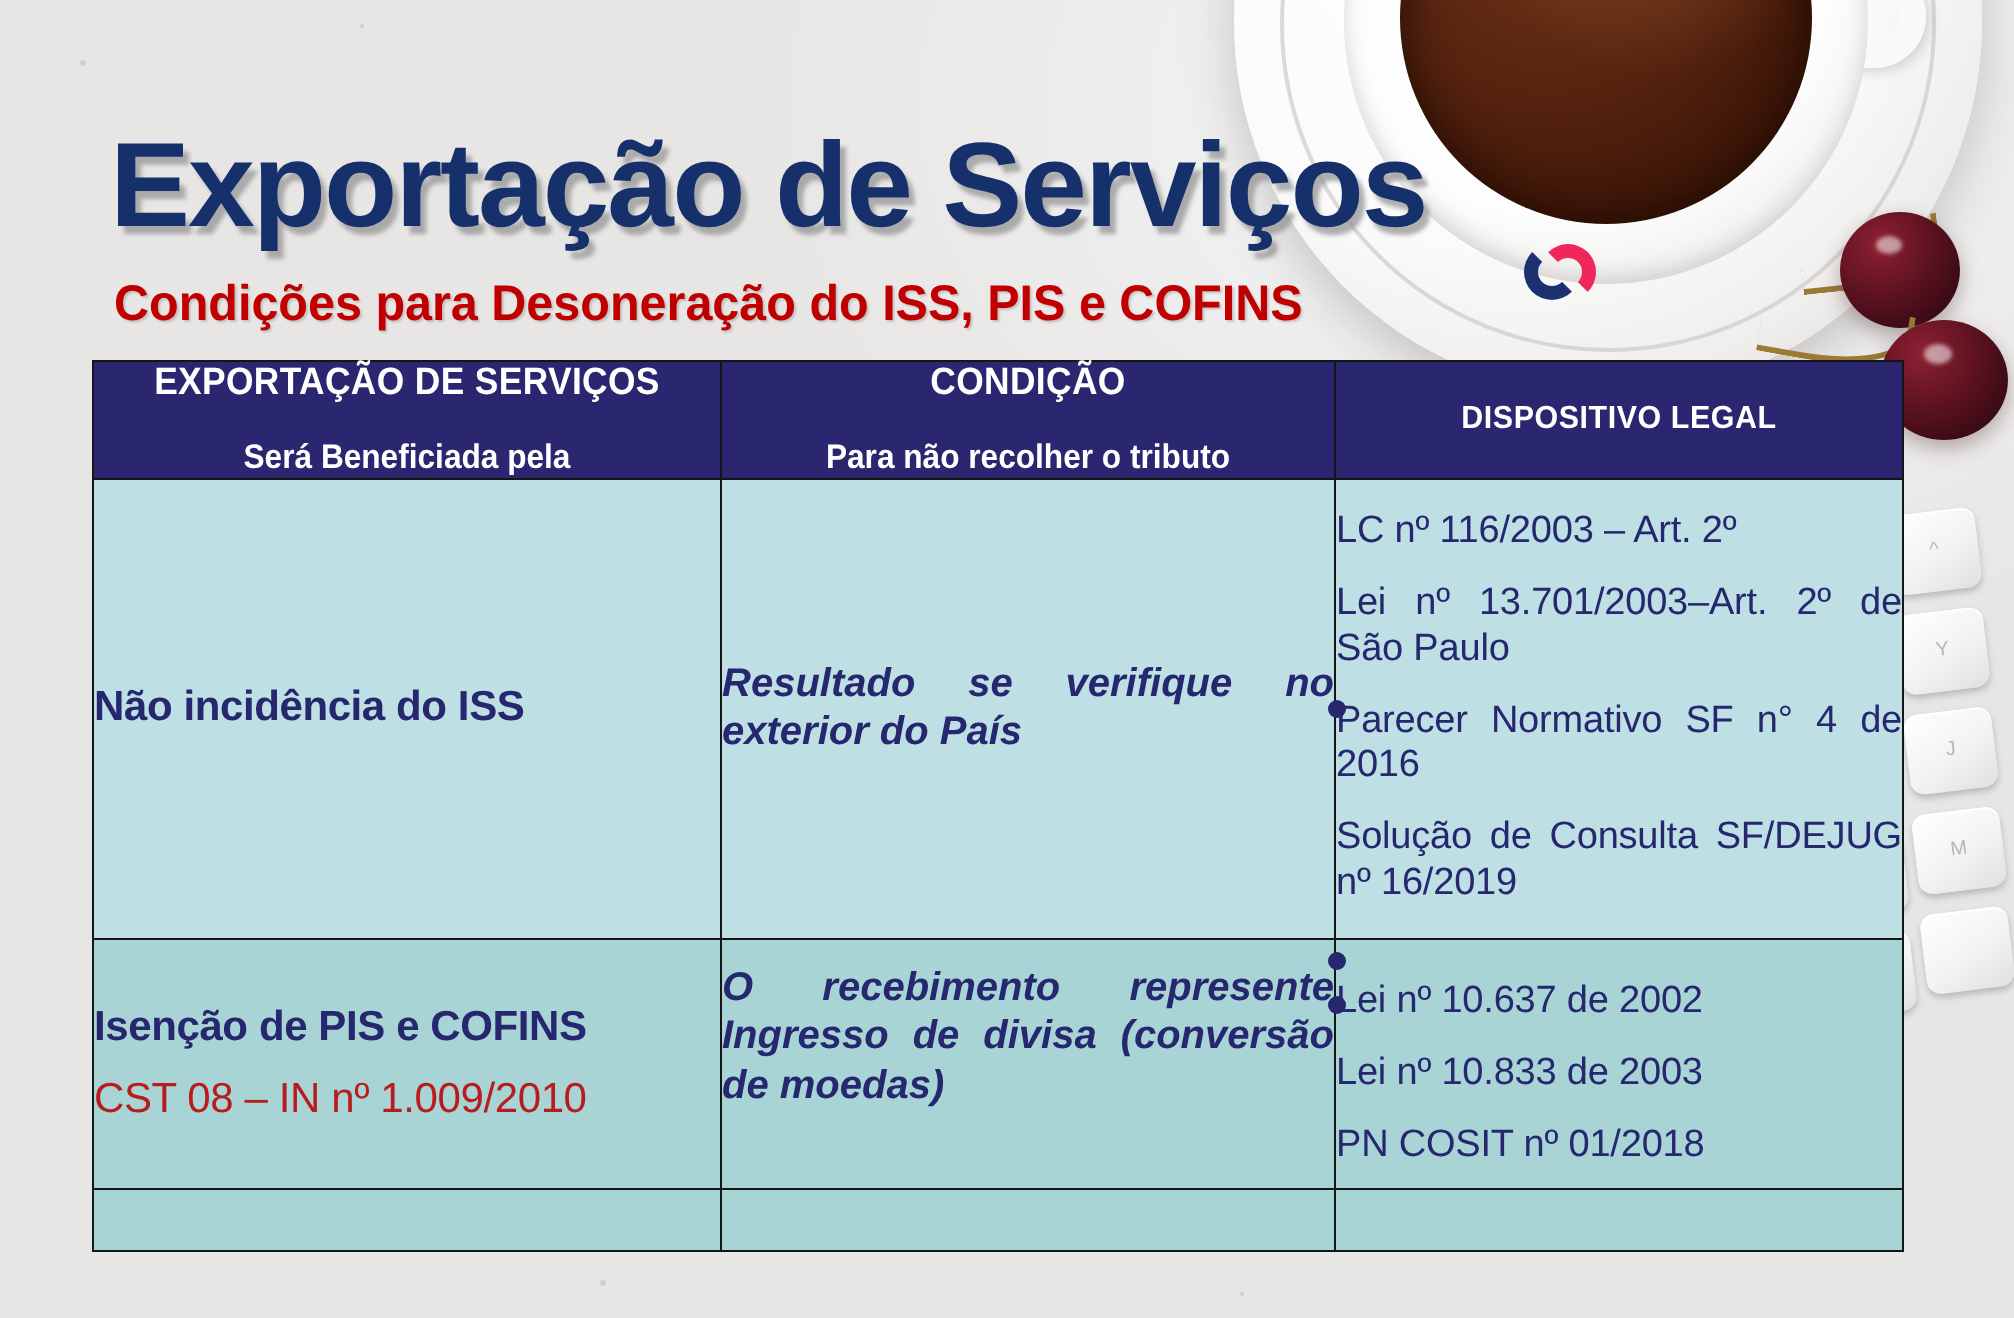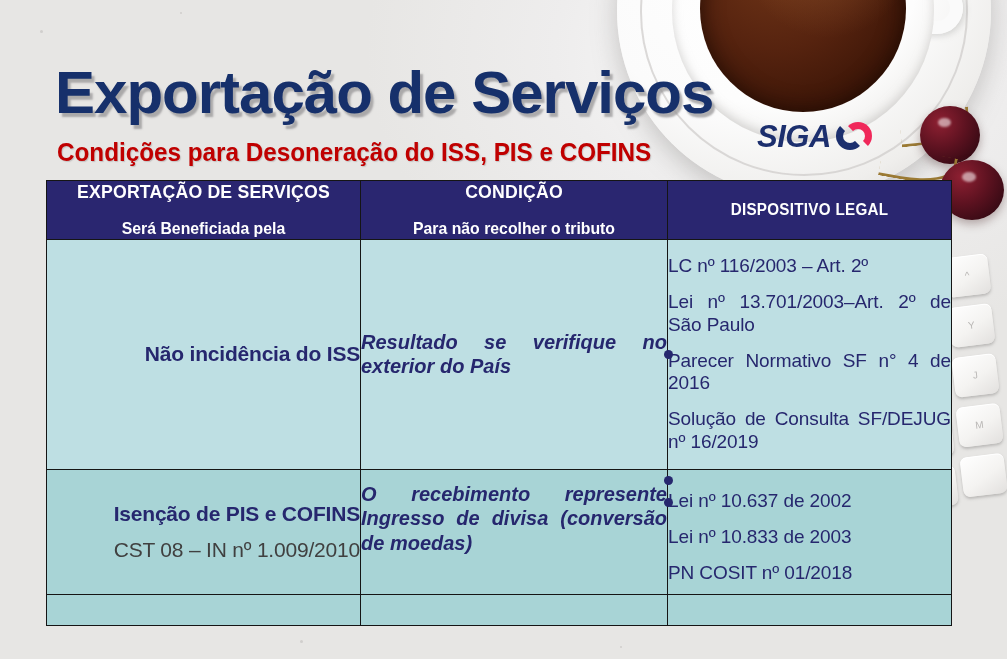--- a/index.html
+++ b/index.html
@@ -133,26 +133,26 @@
     font-family:"Liberation Sans", sans-serif;
   }
   .head-single { display:block; font-size:16px; font-weight:bold; letter-spacing:.3px;
     transform:scaleX(.95); transform-origin:center; }
 
   .r1 td { background:#bedfe3; height:224px; }
   .r2 td { background:#a8d4d6; height:122px; }
   .r3 td { background:#a8d4d6; height:30px; }
 
   .cell-c1 {
-    text-align:right; color:#26276e; padding:0 10px;
+    text-align:left; color:#26276e; padding:0 10px;
   }
   .c1-bold { display:block; font-size:21px; font-weight:bold; letter-spacing:-.2px;
     font-family:"Liberation Sans", sans-serif; }
   .c1-light { display:block; font-size:21px; font-weight:normal; margin-top:12px;
-    color:#404040; letter-spacing:-.2px; font-family:"Liberation Sans", sans-serif; }
+    color:#b91c1c; letter-spacing:-.2px; font-family:"Liberation Sans", sans-serif; }
 
   .cell-c2 {
     color:#26276e; font-size:20px; font-weight:bold; line-height:1.22;
     text-align:justify; text-align-last:left; padding:0 4px 0 6px;
     font-family:"Liberation Sans", sans-serif;
   }
   .cell-c2 p { text-align:justify;font-style:italic; }
   .cell-c2 p:last-child { text-align-last:left; }
 
   .cell-c3 { color:#26276e; padding:6px 2px 6px 6px; vertical-align:top; }
@@ -208,21 +208,20 @@
     <div class="kkey" style="left:44px;top:194px;"></div>
   </div>
 </div>
 
 <div id="title-block">
   <div class="main-title">Exportação de Serviços</div>
   <div class="sub-title">Condições para  Desoneração do ISS, PIS e COFINS</div>
 </div>
 
 <div id="logo">
-  <span class="logo-siga">SIGA</span>
   <span class="logo-mark">
     <span class="ring-n"></span>
     <span class="ring-p"></span>
   </span>
 </div>
 
 <table id="matrix-table">
   <colgroup>
     <col class="col1">
       <col class="col2">

